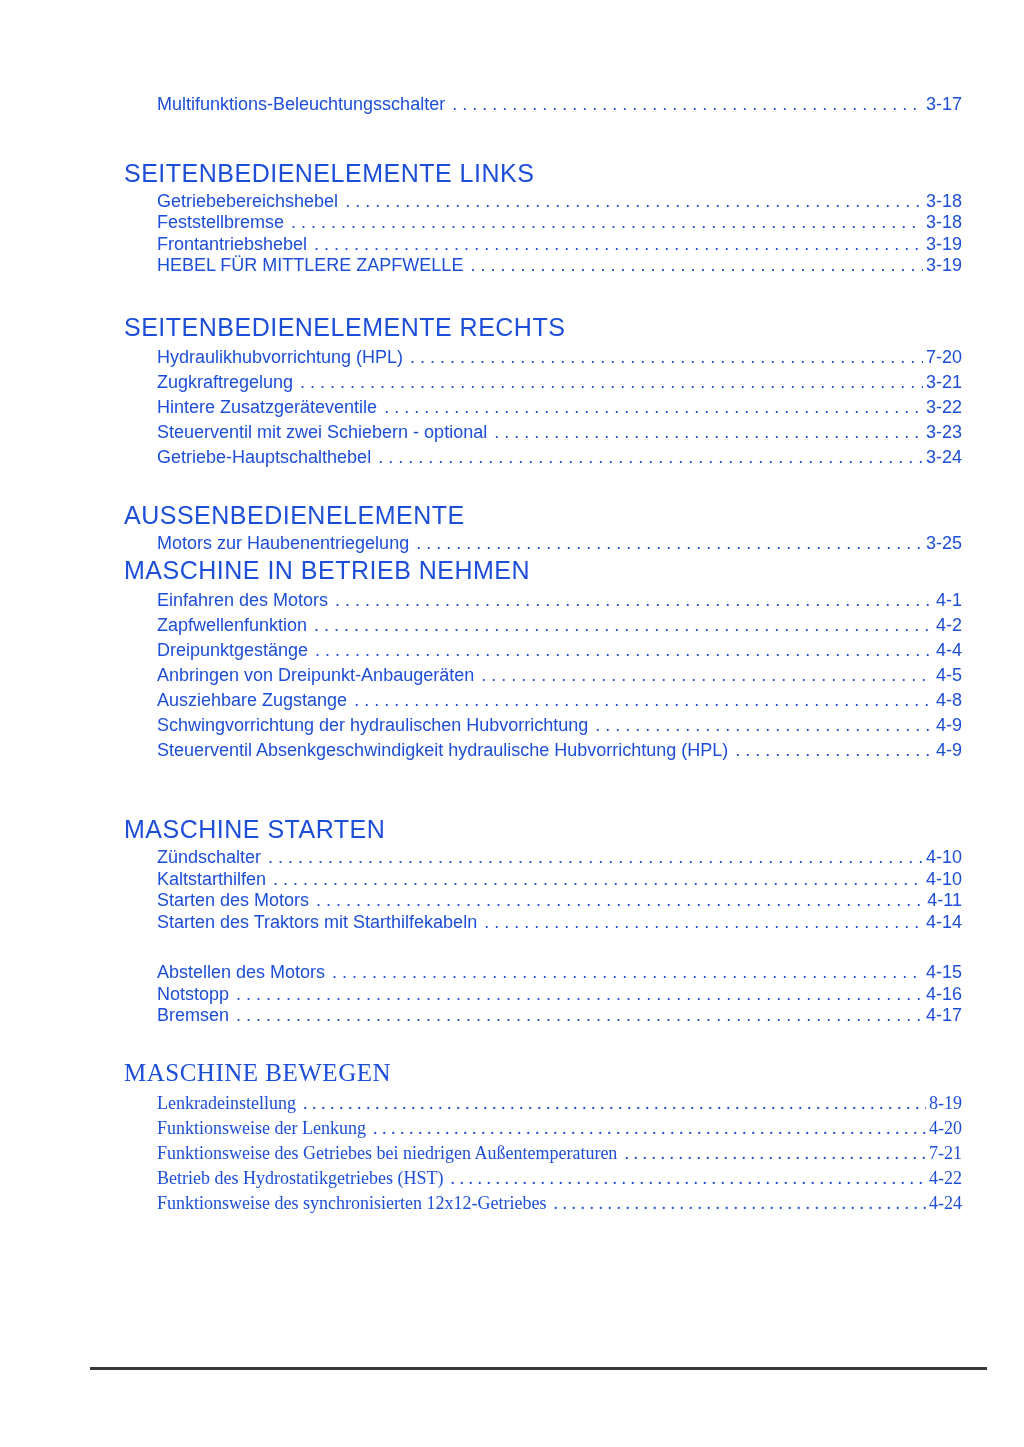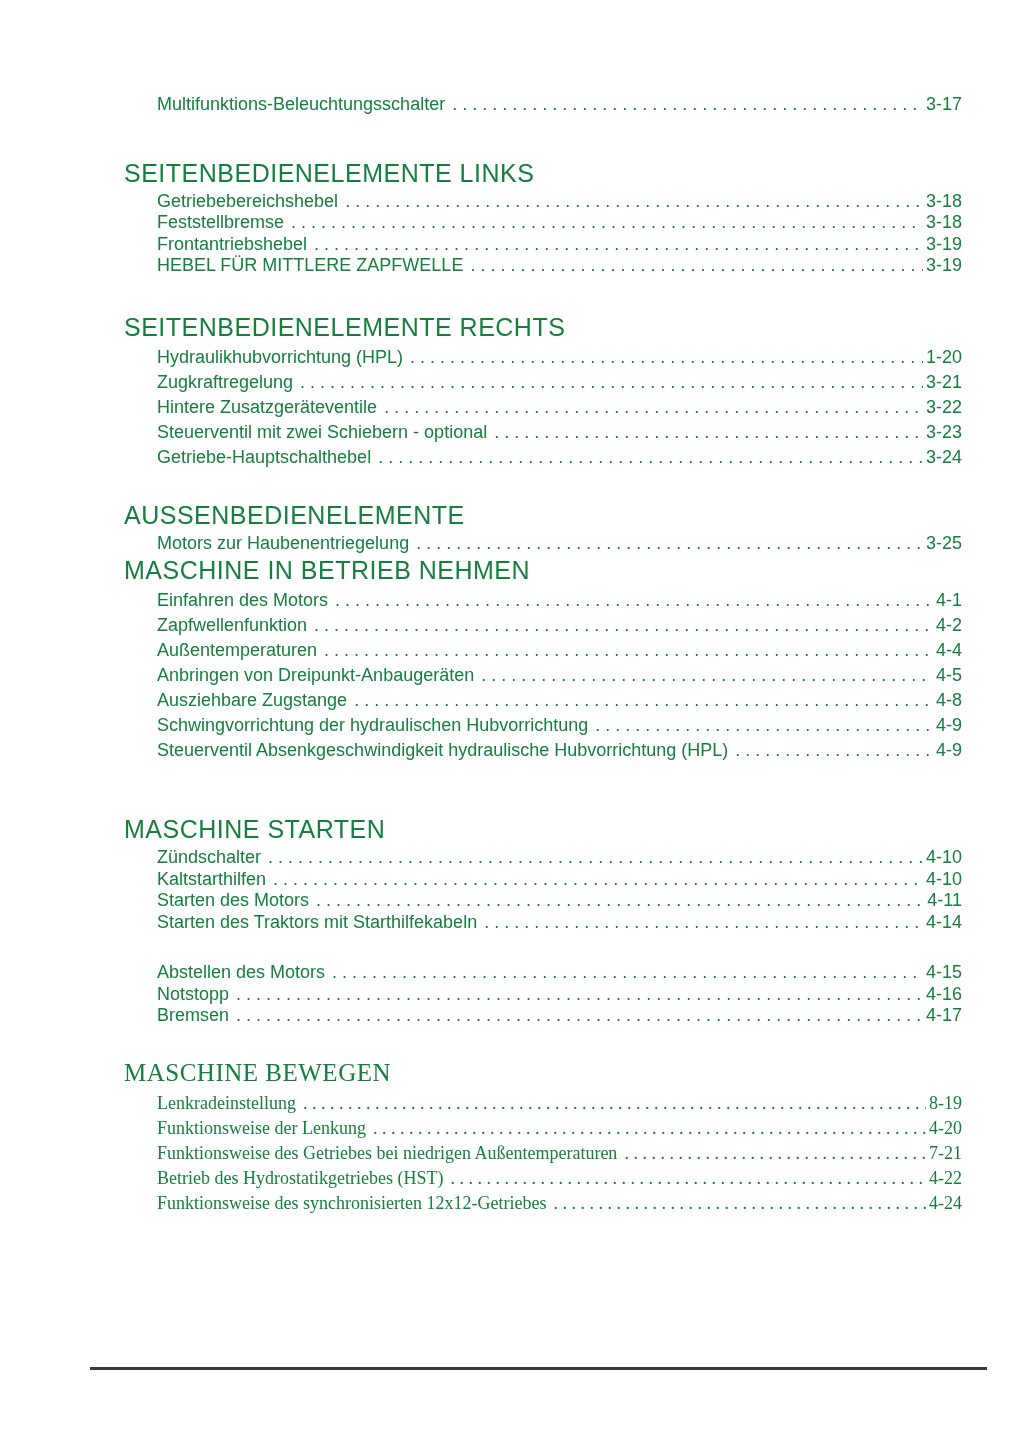--- a/index.html
+++ b/index.html
@@ -1,21 +1,21 @@
 <!DOCTYPE html>
 <html><head>
 <meta charset="utf-8">
 <style>
   html, body { margin: 0; padding: 0; background: #e8e8e8; }
   .page {
     position: relative;
     width: 1024px;
     height: 1447px;
     background: #ffffff;
-    color: #15803d;
+    color: #1d4ed8;
     font-family: "Liberation Sans", sans-serif;
     overflow: hidden;
     box-sizing: border-box;
     padding: 94px 0 0 88px;
   }
   #toc-root { width: 900px; }
 
   .chapter-heading {
     font-size: 25px;
     line-height: 30px;
@@ -106,21 +106,21 @@
             <span class="toc-entry-page">3-19</span>
           </div>
         </div>
       </div>
       <div class="block block-2 loose">
         <div class="section-heading">SEITENBEDIENELEMENTE RECHTS</div>
         <div class="entries">
           <div class="toc-entry">
             <span class="toc-entry-title">Hydraulikhubvorrichtung (HPL)</span>
             <span class="dot-leader">. . . . . . . . . . . . . . . . . . . . . . . . . . . . . . . . . . . . . . . . . . . . . . . . . . . . . . . . . . . . . . . . . . . . . . . . . . . . . . . . . . . . . . . . . . . . . . . . . . . . . . . . . . . . . . . . . . . . . . . . . . . . . . . . . . . . . . . . . . . . . . . . . . . . . . . . . . . . . . . . </span>
-            <span class="toc-entry-page">1-20</span>
+            <span class="toc-entry-page">7-20</span>
           </div>
           <div class="toc-entry">
             <span class="toc-entry-title">Zugkraftregelung</span>
             <span class="dot-leader">. . . . . . . . . . . . . . . . . . . . . . . . . . . . . . . . . . . . . . . . . . . . . . . . . . . . . . . . . . . . . . . . . . . . . . . . . . . . . . . . . . . . . . . . . . . . . . . . . . . . . . . . . . . . . . . . . . . . . . . . . . . . . . . . . . . . . . . . . . . . . . . . . . . . . . . . . . . . . . . . </span>
             <span class="toc-entry-page">3-21</span>
           </div>
           <div class="toc-entry">
             <span class="toc-entry-title">Hintere Zusatzgeräteventile</span>
             <span class="dot-leader">. . . . . . . . . . . . . . . . . . . . . . . . . . . . . . . . . . . . . . . . . . . . . . . . . . . . . . . . . . . . . . . . . . . . . . . . . . . . . . . . . . . . . . . . . . . . . . . . . . . . . . . . . . . . . . . . . . . . . . . . . . . . . . . . . . . . . . . . . . . . . . . . . . . . . . . . . . . . . . . . </span>
             <span class="toc-entry-page">3-22</span>
@@ -154,21 +154,21 @@
             <span class="toc-entry-title">Einfahren des Motors</span>
             <span class="dot-leader">. . . . . . . . . . . . . . . . . . . . . . . . . . . . . . . . . . . . . . . . . . . . . . . . . . . . . . . . . . . . . . . . . . . . . . . . . . . . . . . . . . . . . . . . . . . . . . . . . . . . . . . . . . . . . . . . . . . . . . . . . . . . . . . . . . . . . . . . . . . . . . . . . . . . . . . . . . . . . . . . </span>
             <span class="toc-entry-page">4-1</span>
           </div>
           <div class="toc-entry">
             <span class="toc-entry-title">Zapfwellenfunktion</span>
             <span class="dot-leader">. . . . . . . . . . . . . . . . . . . . . . . . . . . . . . . . . . . . . . . . . . . . . . . . . . . . . . . . . . . . . . . . . . . . . . . . . . . . . . . . . . . . . . . . . . . . . . . . . . . . . . . . . . . . . . . . . . . . . . . . . . . . . . . . . . . . . . . . . . . . . . . . . . . . . . . . . . . . . . . . </span>
             <span class="toc-entry-page">4-2</span>
           </div>
           <div class="toc-entry">
-            <span class="toc-entry-title">Außentemperaturen</span>
+            <span class="toc-entry-title">Dreipunktgestänge</span>
             <span class="dot-leader">. . . . . . . . . . . . . . . . . . . . . . . . . . . . . . . . . . . . . . . . . . . . . . . . . . . . . . . . . . . . . . . . . . . . . . . . . . . . . . . . . . . . . . . . . . . . . . . . . . . . . . . . . . . . . . . . . . . . . . . . . . . . . . . . . . . . . . . . . . . . . . . . . . . . . . . . . . . . . . . . </span>
             <span class="toc-entry-page">4-4</span>
           </div>
           <div class="toc-entry">
             <span class="toc-entry-title">Anbringen von Dreipunkt-Anbaugeräten</span>
             <span class="dot-leader">. . . . . . . . . . . . . . . . . . . . . . . . . . . . . . . . . . . . . . . . . . . . . . . . . . . . . . . . . . . . . . . . . . . . . . . . . . . . . . . . . . . . . . . . . . . . . . . . . . . . . . . . . . . . . . . . . . . . . . . . . . . . . . . . . . . . . . . . . . . . . . . . . . . . . . . . . . . . . . . . </span>
             <span class="toc-entry-page">4-5</span>
           </div>
           <div class="toc-entry">
             <span class="toc-entry-title">Ausziehbare Zugstange</span>

